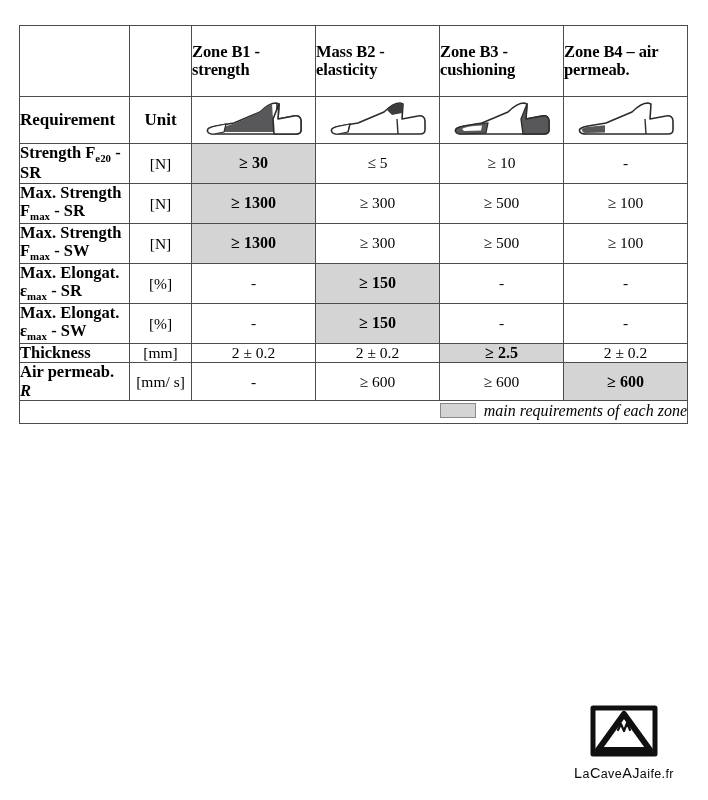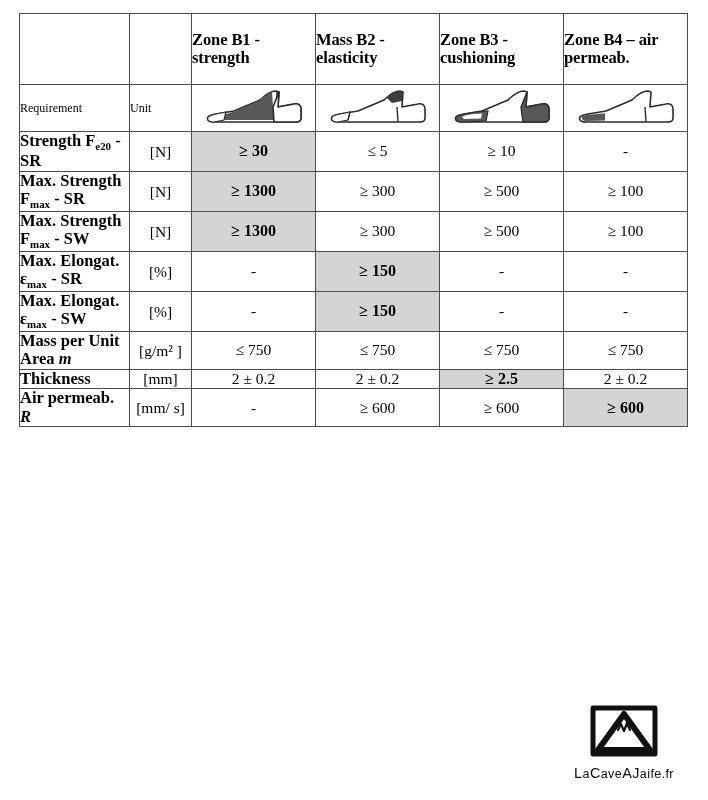--- a/index.html
+++ b/index.html
@@ -13,21 +13,21 @@
     position: relative;
     font-family: "Liberation Serif", "DejaVu Serif", serif;
     color: #000000;
     overflow: hidden;
   }
 
   
   #table-wrap {
     position: absolute;
     left: 19px;
-    top: 13px;
+    top: 25px;
     width: 668px;
   }
   table.req-table {
     border-collapse: collapse;
     table-layout: fixed;
     width: 668px;
   }
   table.req-table td {
     border: 1px solid #4c4c4c;
     padding: 0;
@@ -52,29 +52,29 @@
     line-height: 1.08;
     padding: 5px 0 5px 7px;
     vertical-align: top;
     height: 70px;
     letter-spacing: -0.1px;
   }
 
   
   td.rq-head {
     background: #cfcfcf;
-    font-weight: normal;
-    font-size: 12px;
+    font-weight: bold;
+    font-size: 17px;
     line-height: 1.08;
     padding: 4px 0 4px 7px;
     vertical-align: middle;
     height: 46px;
   }
   td.rq-head.unit {
-    text-align: left;
+    text-align: center;
     padding-left: 0;
   }
   td.shoe-cell {
     background: #cfcfcf;
     text-align: center;
     vertical-align: bottom;
     padding: 0;
     height: 46px;
   }
   td.shoe-cell svg { display: block; margin: 0 auto; }
@@ -249,44 +249,44 @@
       </tr>
       <tr>
         <td class="rowlabel">Max. Elongat. ε<sub>max</sub> - SW</td>
         <td class="unitcell">[%]</td>
         <td class="valcell">-</td>
         <td class="valcell hl">≥ 150</td>
         <td class="valcell">-</td>
         <td class="valcell">-</td>
       </tr>
       <tr>
-        <td class="rowlabel">Mass per Unit Area <span class="ital">m</span></td>
-        <td class="unitcell">[g/m² ]</td>
-        <td class="valcell">≤ 750</td>
-        <td class="valcell">≤ 750</td>
-        <td class="valcell">≤ 750</td>
-        <td class="valcell">≤ 750</td>
-      </tr>
-      <tr>
         <td class="rowlabel">Thickness</td>
         <td class="unitcell">[mm]</td>
         <td class="valcell">2 ± 0.2</td>
         <td class="valcell">2 ± 0.2</td>
         <td class="valcell hl">≥ 2.5</td>
         <td class="valcell">2 ± 0.2</td>
       </tr>
       <tr>
         <td class="rowlabel">Air permeab. <span class="ital">R</span></td>
         <td class="unitcell">[mm/ s]</td>
         <td class="valcell">-</td>
         <td class="valcell">≥ 600</td>
         <td class="valcell">≥ 600</td>
         <td class="valcell hl">≥ 600</td>
       </tr>
 
+      <tr>
+        <td class="legend-cell" colspan="6">
+          <span class="legend-inner">
+            <span class="legend-swatch"></span>
+            <span class="legend-text">main requirements of each zone</span>
+          </span>
+        </td>
+      </tr>
 
     </tbody>
   </table>
 </div>
 
 <div id="logo">
   <svg width="72" height="56" viewBox="0 0 72 56" aria-hidden="true">
     <path d="M5 4 L67 4 L67 50 L5 50 Z" fill="none" stroke="#101010" stroke-width="5" stroke-linejoin="round"></path>
     <path d="M36 10 L62 46 L10 46 Z" fill="none" stroke="#101010" stroke-width="6" stroke-linejoin="round"></path>
     <path d="M30 26 L33 20 L36 27 L39 19 L42 26" fill="none" stroke="#101010" stroke-width="2.2" stroke-linejoin="round" stroke-linecap="round"></path>

